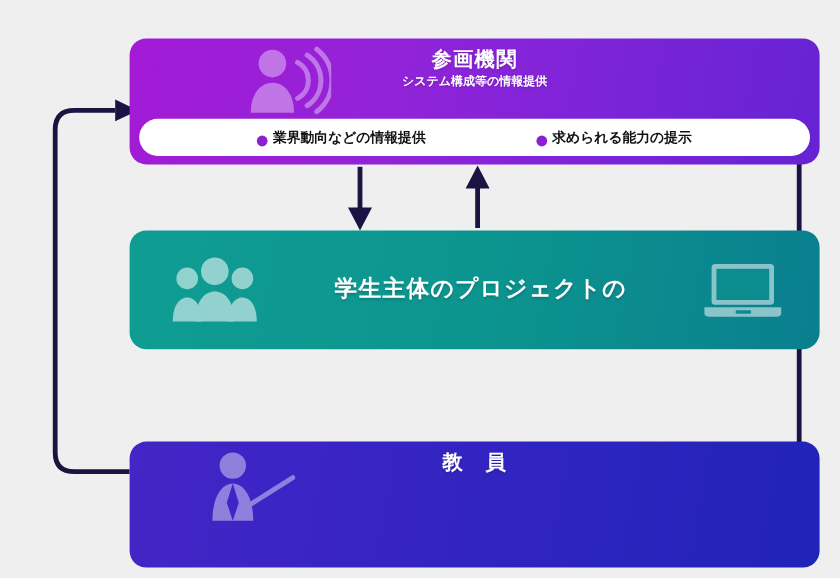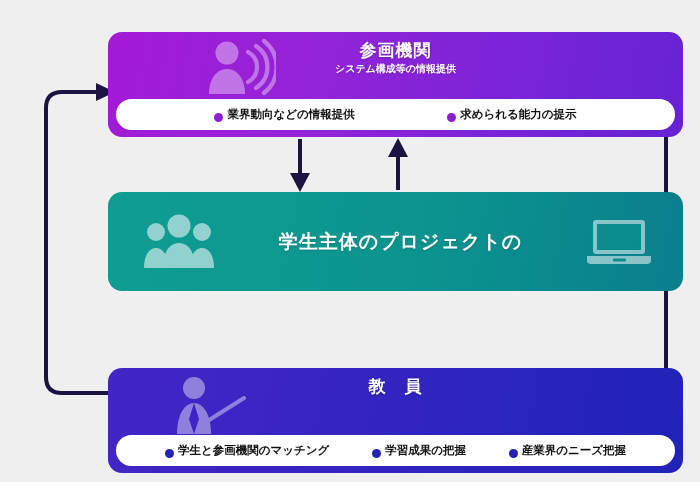--- a/index.html
+++ b/index.html
@@ -242,29 +242,15 @@
       <circle cx="28" cy="14" r="11" fill="#ffffff"></circle>
       <path d="M 11 60 C 11 40 19 29 28 29 C 37 29 45 40 45 60 Z" fill="#ffffff"></path>
       <path d="M 28 29 L 33 45 L 28 60 L 23 45 Z" fill="#4425c6"></path>
       <line x1="40" y1="48" x2="78" y2="24" stroke="#ffffff" stroke-width="4" stroke-linecap="round"></line>
     </svg>
 
     <div class="heading">
       <div class="title">教　員</div>
     </div>
 
-    <div class="chips">
-      <div class="chip">
-        <span class="dot dot-blue"></span>
-        <span>学生と参画機関のマッチング</span>
-      </div>
-      <div class="chip">
-        <span class="dot dot-blue"></span>
-        <span>学習成果の把握</span>
-      </div>
-      <div class="chip">
-        <span class="dot dot-blue"></span>
-        <span>産業界のニーズ把握</span>
-      </div>
-    </div>
   </div>
 
 </div>
 
 </body></html>

